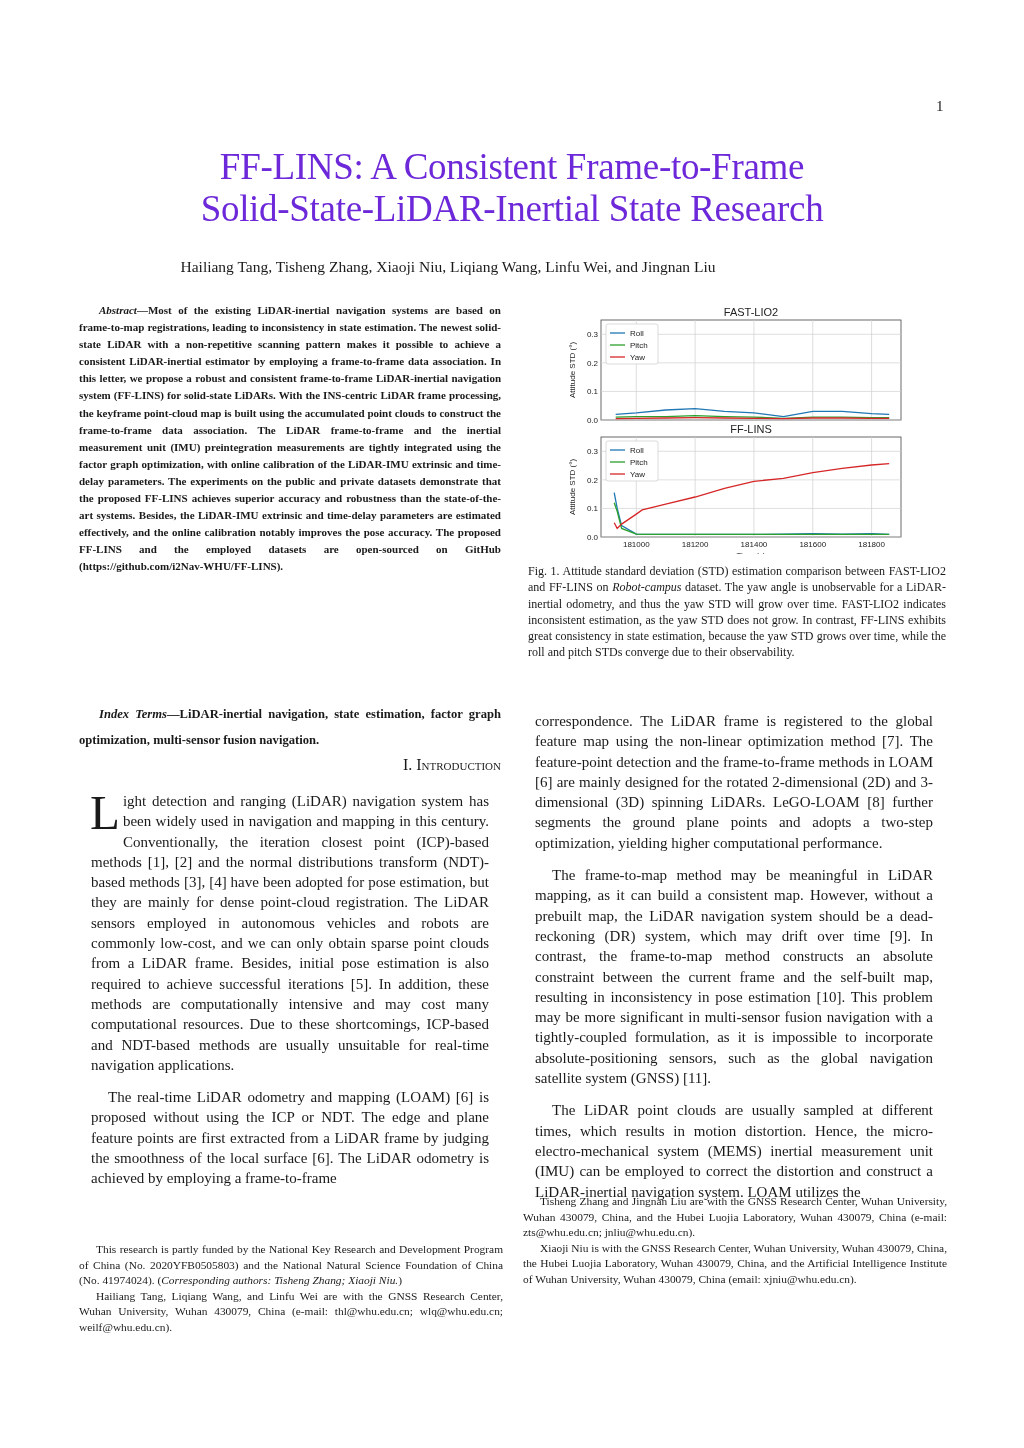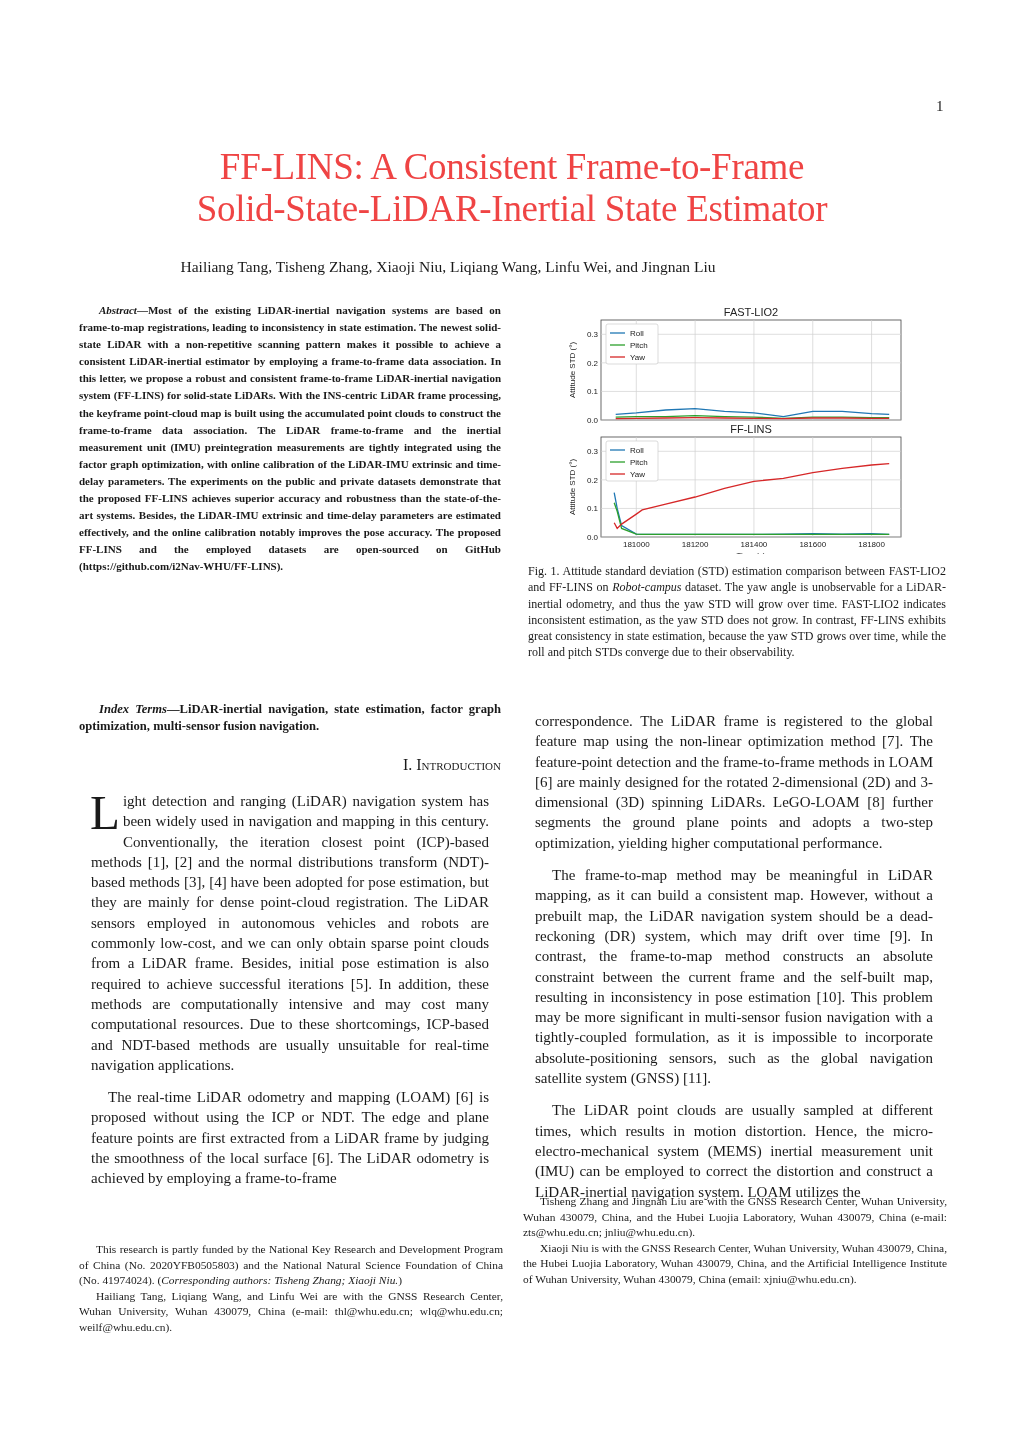--- a/index.html
+++ b/index.html
@@ -1,27 +1,27 @@
 <!DOCTYPE html>
 <html><head>
   <meta charset="utf-8">
   <style>
     html, body { margin: 0; padding: 0; background: #ffffff; }
     body { width: 1024px; height: 1448px; position: relative; overflow: hidden;
            font-family: "Liberation Serif", "DejaVu Serif", serif; color: #1a1a1a; }
     .page-number { position: absolute; top: 98px; left: 936px; font-size: 15px; }
     .title { position: absolute; top: 146px; left: 0; width: 1024px; text-align: center;
-             font-size: 37px; line-height: 42px; color: #ef4444; letter-spacing: -0.3px; }
+             font-size: 37px; line-height: 42px; color: #6d28d9; letter-spacing: -0.3px; }
     .authors { position: absolute; top: 258px; left: 0; width: 896px; text-align: center;
                font-size: 15.5px; }
     .abstract { position: absolute; top: 302px; left: 79px; width: 422px; font-weight: bold;
                 font-size: 11px; line-height: 17.1px; text-align: justify; text-indent: 20px; }
     .abstract .lead { font-style: italic; }
     .index-terms { position: absolute; top: 701px; left: 79px; width: 422px; font-weight: bold;
-                   font-size: 12.6px; line-height: 17px; text-align: justify; text-indent: 20px; }
+                   font-size: 12.6px; line-height: 26px; text-align: justify; text-indent: 20px; }
     .index-terms .lead { font-style: italic; }
     .section-heading { position: absolute; top: 756px; left: 79px; width: 422px; text-align: right;
                        font-size: 16px; font-variant: small-caps; }
     .body-text { font-size: 15px; line-height: 20.3px; text-align: justify; margin: 12px; }
     .body-text.indent { text-indent: 17px; }
     .intro-left { position: absolute; top: 779px; left: 79px; width: 422px; }
     .dropcap { float: left; font-size: 49px; line-height: 38px; margin: 3px 3px 0 -1px; }
     .intro-right { position: absolute; top: 699px; left: 523px; width: 422px; }
     .figure { position: absolute; top: 302px; left: 563px; width: 340px; height: 252px; }
     .caption { position: absolute; top: 563px; left: 528px; width: 418px; font-size: 12px;
@@ -34,21 +34,21 @@
     .it { font-style: italic; }
     svg text { font-family: "Liberation Sans", "DejaVu Sans", sans-serif; }
   </style>
 </head>
 <body>
 
 <div class="page-number">1</div>
 
 <div class="title">
   <div>FF-LINS: A Consistent Frame-to-Frame</div>
-  <div>Solid-State-LiDAR-Inertial State Estimator</div>
+  <div>Solid-State-LiDAR-Inertial State Research</div>
 </div>
 
 <div class="authors">Hailiang Tang, Tisheng Zhang, Xiaoji Niu, Liqiang Wang, Linfu Wei, and Jingnan Liu</div>
 
 <div class="abstract"><span class="lead">Abstract</span><span>—Most of the existing LiDAR-inertial navigation systems are based on frame-to-map registrations, leading to inconsistency in state estimation. The newest solid-state LiDAR with a non-repetitive scanning pattern makes it possible to achieve a consistent LiDAR-inertial estimator by employing a frame-to-frame data association. In this letter, we propose a robust and consistent frame-to-frame LiDAR-inertial navigation system (FF-LINS) for solid-state LiDARs. With the INS-centric LiDAR frame processing, the keyframe point-cloud map is built using the accumulated point clouds to construct the frame-to-frame data association. The LiDAR frame-to-frame and the inertial measurement unit (IMU) preintegration measurements are tightly integrated using the factor graph optimization, with online calibration of the LiDAR-IMU extrinsic and time-delay parameters. The experiments on the public and private datasets demonstrate that the proposed FF-LINS achieves superior accuracy and robustness than the state-of-the-art systems. Besides, the LiDAR-IMU extrinsic and time-delay parameters are estimated effectively, and the online calibration notably improves the pose accuracy. The proposed FF-LINS and the employed datasets are open-sourced on GitHub (https://github.com/i2Nav-WHU/FF-LINS).</span></div>
 
 <div class="index-terms"><span class="lead">Index Terms</span><span>—LiDAR-inertial navigation, state estimation, factor graph optimization, multi-sensor fusion navigation.</span></div>
 
 <div class="section-heading">I. Introduction</div>
 

